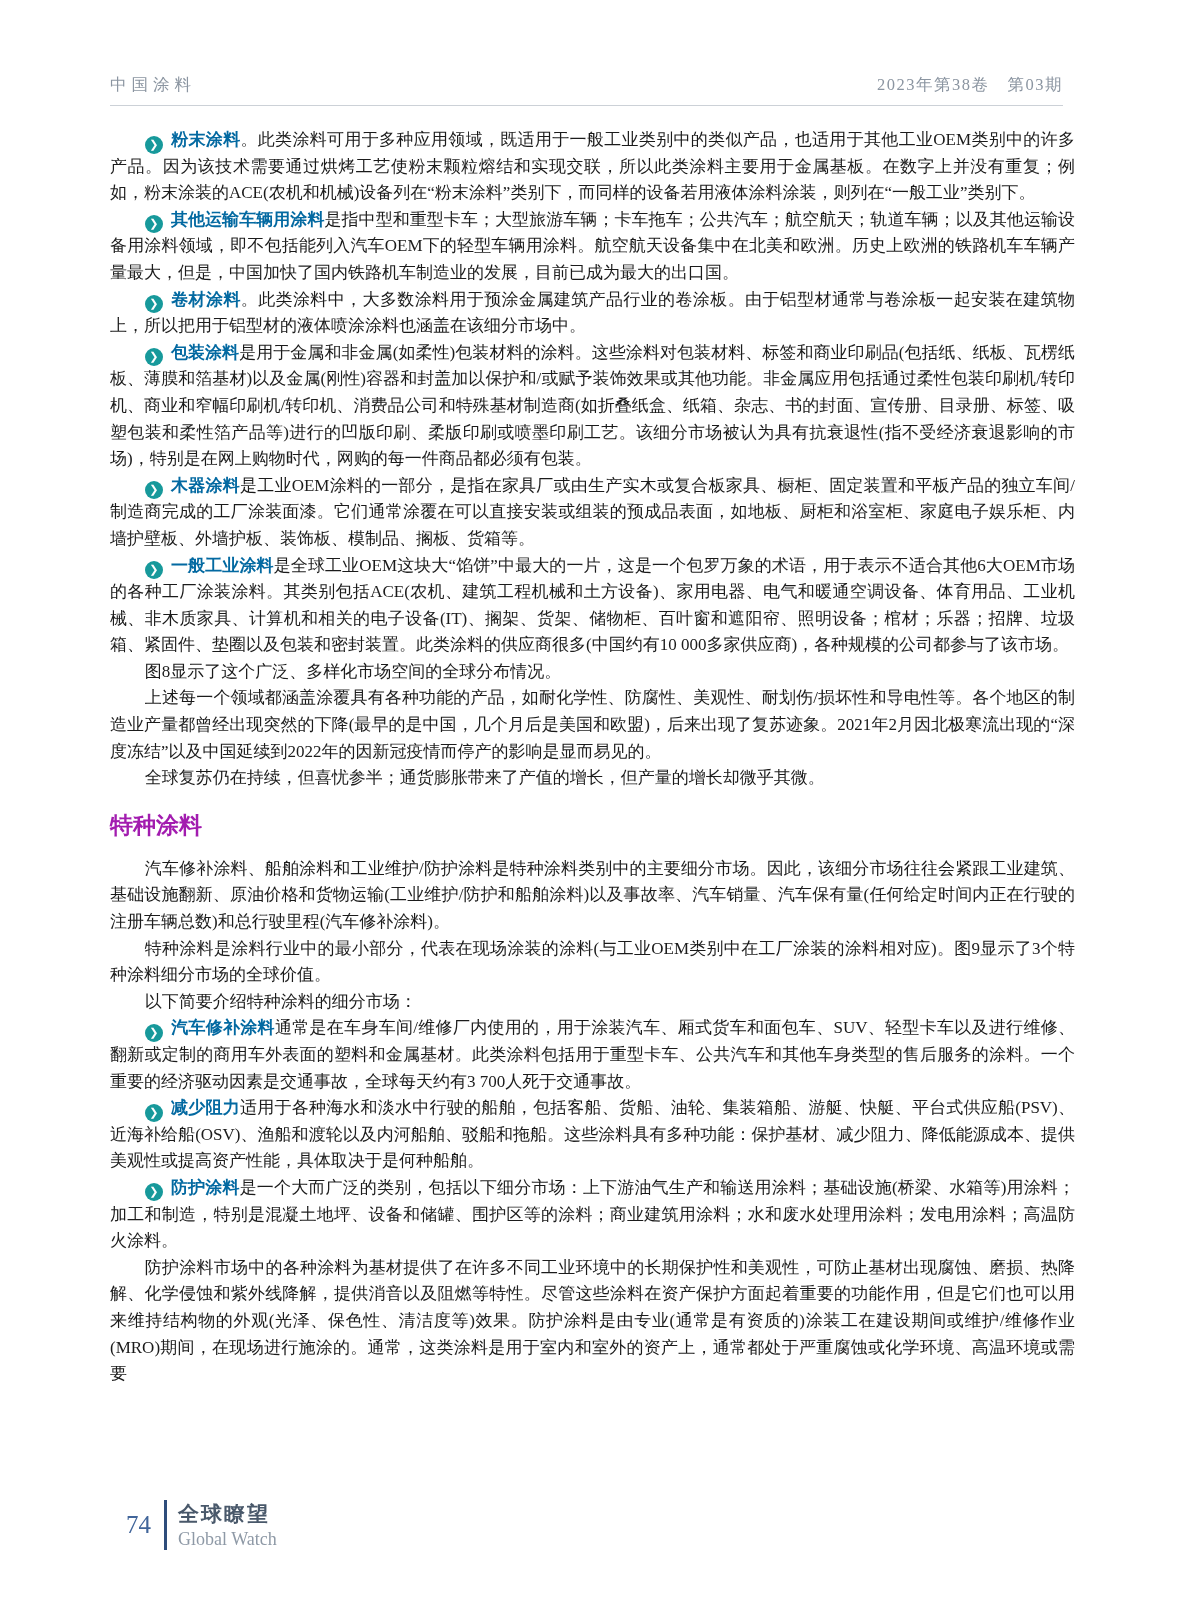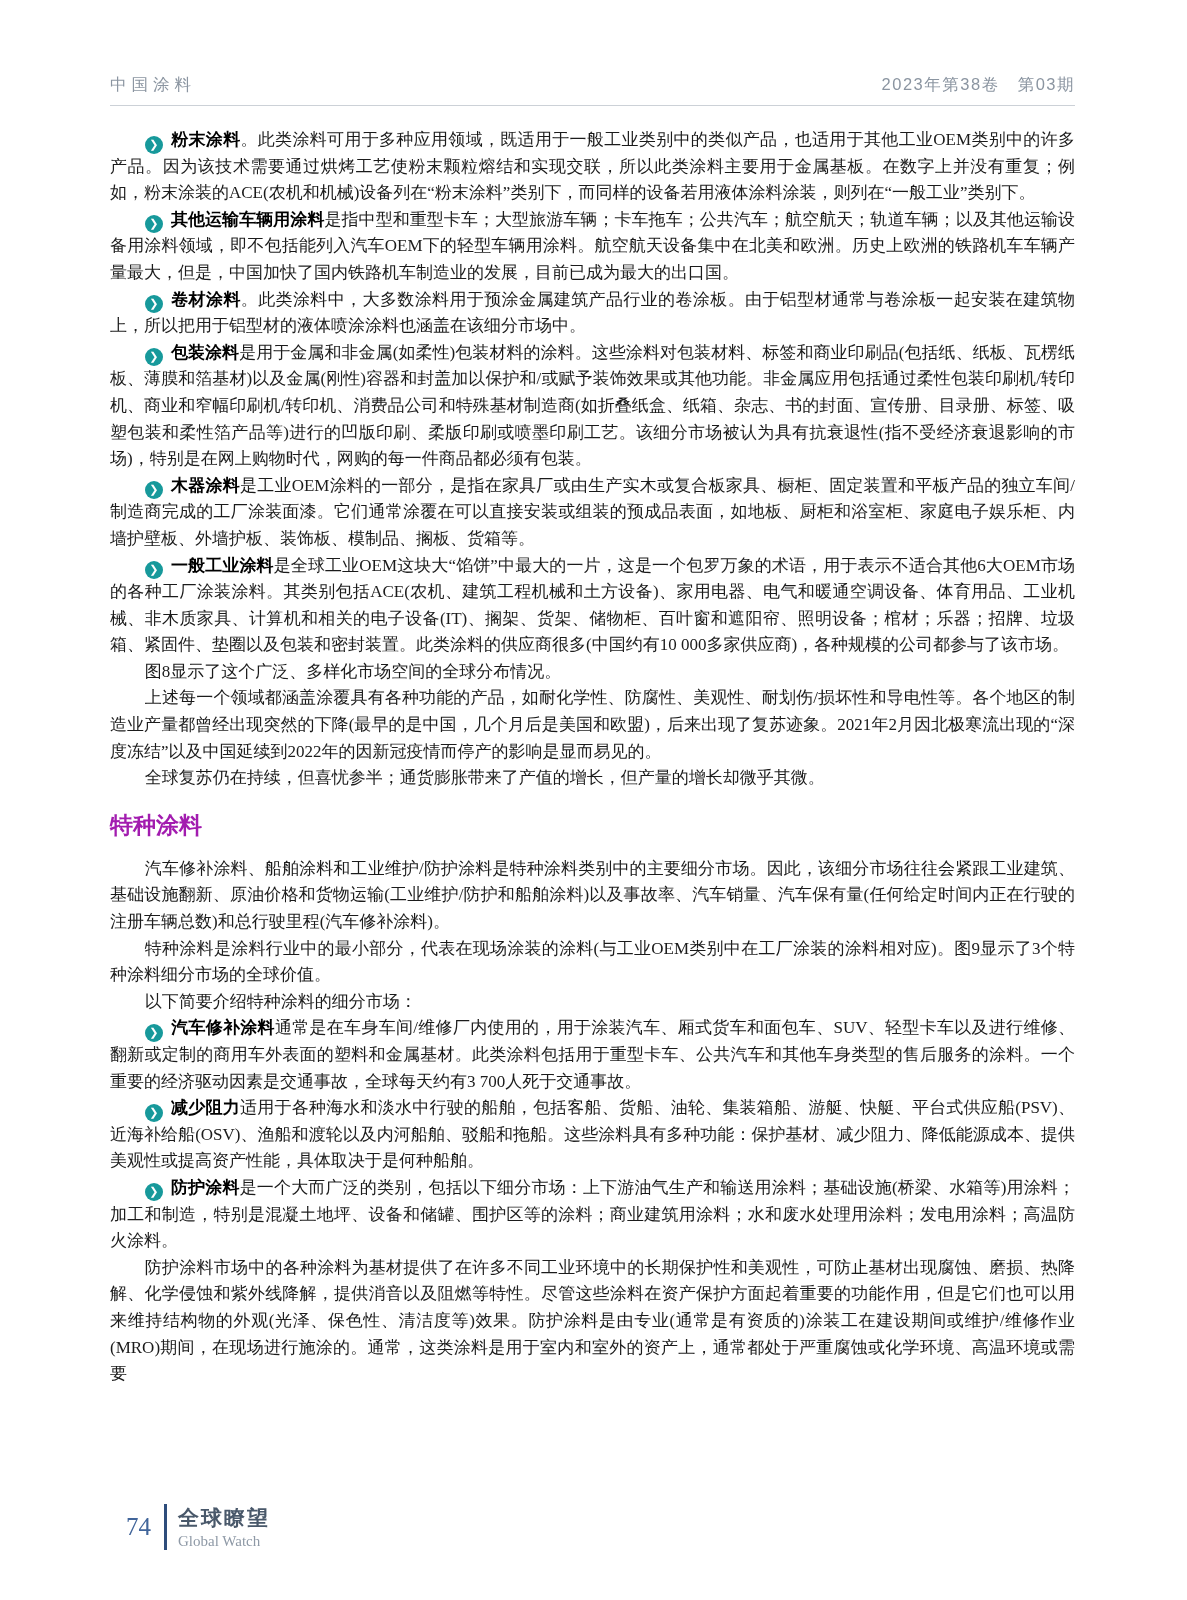--- a/index.html
+++ b/index.html
@@ -1,37 +1,37 @@
 <!DOCTYPE html>
 <html><head>
 <meta charset="utf-8">
 <style>
   html,body { margin:0; padding:0; background:#ffffff; }
   .page {
     position:relative; width:1187px; height:1600px;
     background:#ffffff; overflow:hidden;
   }
   .header {
-    position:absolute; left:110px; right:112px; top:74px;
+    position:absolute; left:110px; right:124px; top:74px;
     display:flex; justify-content:space-between; align-items:flex-end;
-    font-family:Liberation Sans, sans-serif;
+    font-family:Liberation Serif, serif;
     font-size:16.5px; color:#8b95a1;
     padding-bottom:9px; border-bottom:1px solid #ccd1d7;
   }
   .journal { letter-spacing:5px; }
   .issue { letter-spacing:1.5px; }
   .content { position:absolute; left:110px; width:965px; top:127px; }
   .para {
     font-family:"Liberation Serif","DejaVu Serif",serif;
     font-size:17px; line-height:26.6px; color:#1b1b1b;
     text-align:justify; text-indent:2.05em; margin:0;
   }
   .lead {
     font-family:"Liberation Sans","DejaVu Sans",sans-serif;
-    font-weight:700; color:#000000;
+    font-weight:700; color:#0369a1;
   }
   .bullet {
     display:inline-block; width:18px; height:18px; border-radius:50%;
     background:#17999b; color:#ffffff;
     font-size:11px; line-height:18px; text-align:center; font-weight:700;
     font-family:"DejaVu Sans","Liberation Sans",sans-serif;
     margin-right:8px; vertical-align:-2.5px; text-indent:0;
   }
   .section-heading {
     font-family:"Liberation Sans","DejaVu Sans",sans-serif;
@@ -44,21 +44,21 @@
     font-size:25px; color:#41659a; margin-right:13px; align-self:center; 
   }
   .footer-bar { width:3px; background:#2e4d7b; }
   .footer-col { padding-left:11px; }
   .col-cn {
     font-family:Liberation Sans, sans-serif;
     font-weight:700; font-size:21px; color:#49586a; letter-spacing:2px;
   }
   .col-en {
     font-family:"Liberation Serif","DejaVu Serif",serif;
-    font-size:15px; color:#8e99a6; margin-top:1px;
+    font-size:18px; color:#8e99a6; margin-top:1px;
   }
 </style>
 </head>
 <body>
 
 <div class="page">
 
   <div class="header">
     <span class="journal">中国涂料</span>
     <span class="issue">2023年第38卷　第03期</span>

